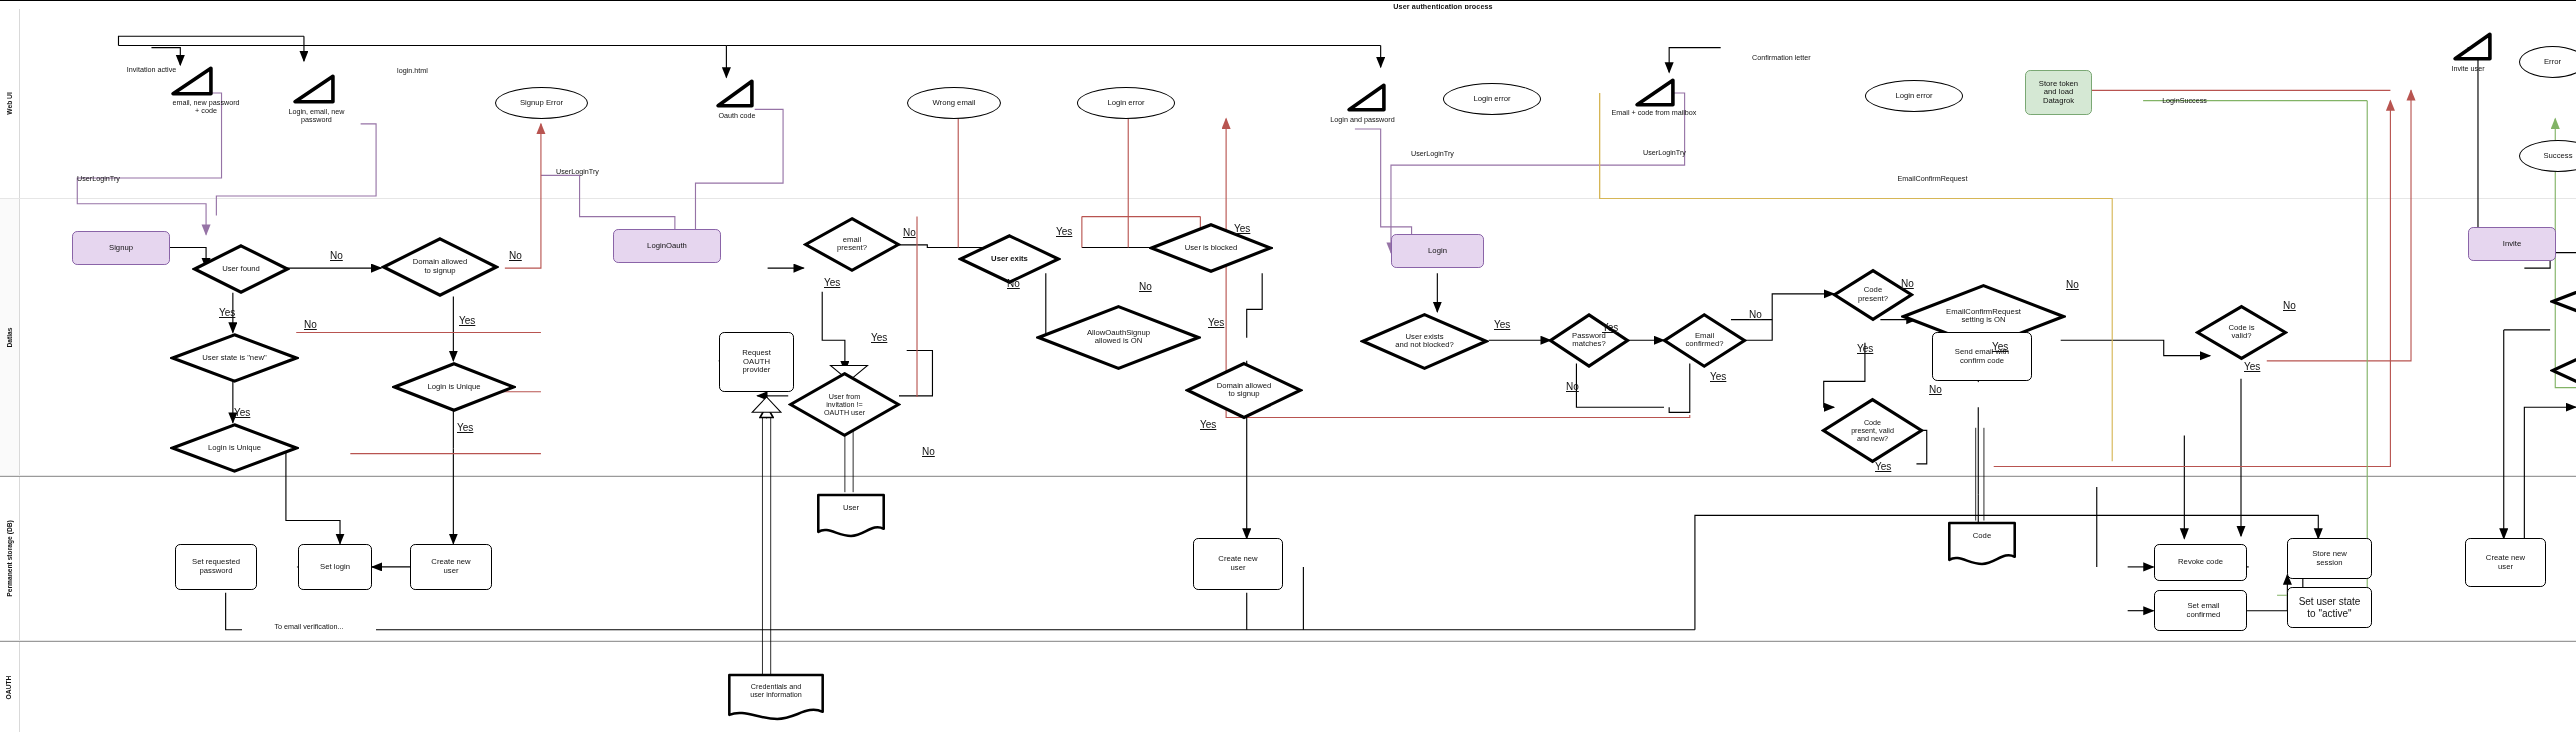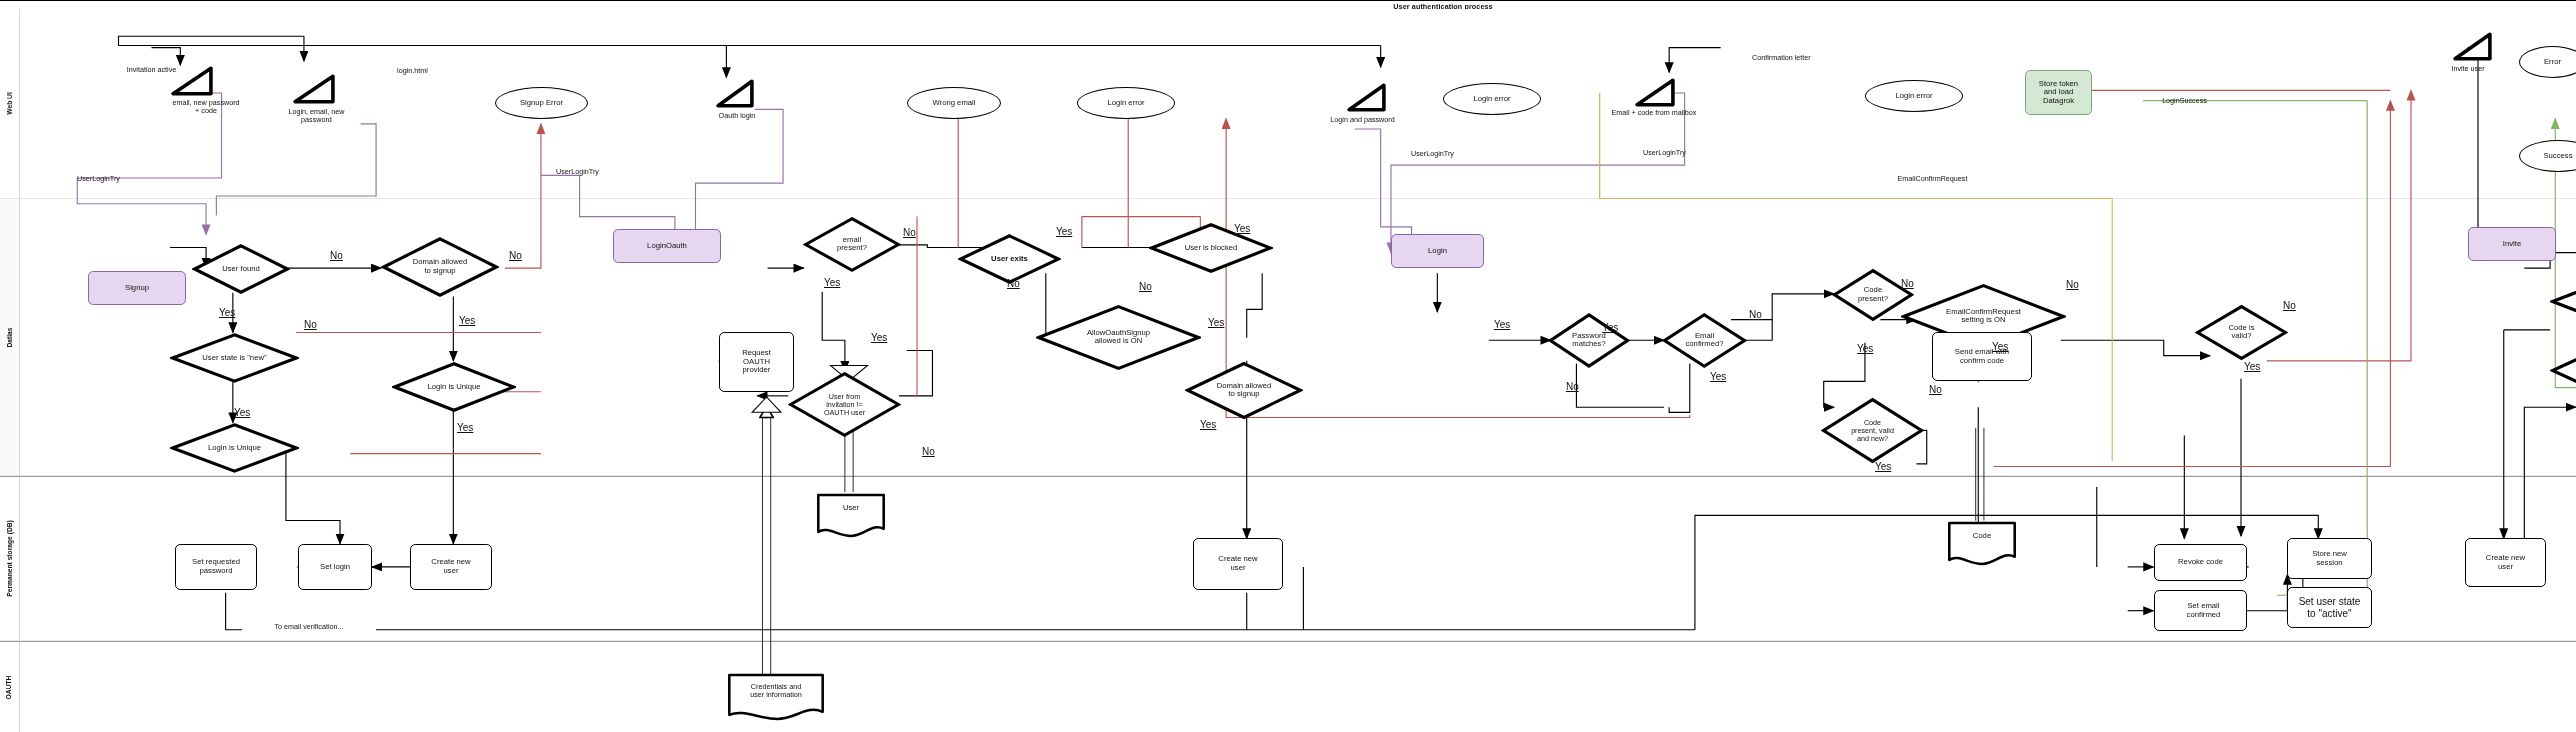--- a/index.html
+++ b/index.html
@@ -249,21 +249,21 @@
 email,
 new
 password</div>
 
   <div class="tri" style="left:715px;top:78px;width:41px;height:31px;">
     <svg width="41" height="31" viewBox="0 0 80 60">
         <path d="M6,54 L72,54 L72,6 z" fill="#fff" stroke="#000" stroke-width="7" stroke-linejoin="round"></path>
       </svg>
   </div>
   <div class="lbl multi" style="left:706px;top:112px;width:62px;">Oauth
-login</div>
+code</div>
 
   <div class="tri" style="left:1346px;top:82px;width:42px;height:31px;">
     <svg width="42" height="31" viewBox="0 0 82 60">
         <path d="M6,54 L74,54 L74,6 z" fill="#fff" stroke="#000" stroke-width="7" stroke-linejoin="round"></path>
       </svg>
   </div>
   <div class="lbl multi" style="left:1329px;top:116px;width:67px;">Login
 and
 password</div>
 
@@ -295,21 +295,21 @@
 and load
 Datagrok</div>
 
   <div class="lbl" style="left:52px;top:175px;width:93px;">UserLoginTry</div>
   <div class="lbl" style="left:531px;top:168px;width:93px;">UserLoginTry</div>
   <div class="lbl" style="left:1386px;top:150px;width:93px;">UserLoginTry</div>
   <div class="lbl" style="left:1618px;top:149px;width:93px;">UserLoginTry</div>
   <div class="lbl" style="left:1855px;top:175px;width:155px;">EmailConfirmRequest</div>
   <div class="lbl" style="left:2133px;top:97px;width:103px;text-align:center;">LoginSuccess</div>
 
-  <div class="node proc-accent" style="left:88px;top:231px;width:98px;height:34px;margin-top:40px;">Signup</div>
+  <div class="node proc-accent" style="left:72px;top:231px;width:98px;height:34px;">Signup</div>
   <div class="node proc-accent" style="left:613px;top:229px;width:108px;height:34px;">LoginOauth</div>
   <div class="node proc-accent" style="left:1391px;top:234px;width:93px;height:34px;">Login</div>
   <div class="node proc-accent" style="left:2468px;top:227px;width:88px;height:34px;">Invite</div>
 
   <div class="dia" style="left:192px;top:243px;width:98px;height:52px;">
     <svg width="98" height="52" viewBox="0 0 190 100">
         <path d="M95,5 L185,50 L95,95 L5,50 z" fill="#fff" stroke="#000" stroke-width="6"></path>
       </svg>
     <div class="dia-text">User found</div>
   </div>
@@ -374,20 +374,27 @@
 allowed is ON</div>
   </div>
   <div class="dia" style="left:1185px;top:361px;width:118px;height:59px;">
     <svg width="118" height="59" viewBox="0 0 230 115">
         <path d="M115,5 L225,57 L115,110 L5,57 z" fill="#fff" stroke="#000" stroke-width="6"></path>
       </svg>
     <div class="dia-text" style="white-space:pre-line;">Domain allowed
 to signup</div>
   </div>
 
+  <div class="dia" style="left:1360px;top:312px;width:129px;height:59px;">
+    <svg width="129" height="59" viewBox="0 0 250 115">
+        <path d="M125,5 L245,57 L125,110 L5,57 z" fill="#fff" stroke="#000" stroke-width="6"></path>
+      </svg>
+    <div class="dia-text" style="white-space:pre-line;">User exists
+and not blocked?</div>
+  </div>
   <div class="dia" style="left:1548px;top:312px;width:82px;height:57px;">
     <svg width="82" height="57" viewBox="0 0 160 110">
         <path d="M80,5 L155,55 L80,105 L5,55 z" fill="#fff" stroke="#000" stroke-width="6"></path>
       </svg>
     <div class="dia-text" style="white-space:pre-line;">Password
 matches?</div>
   </div>
   <div class="dia" style="left:1662px;top:312px;width:85px;height:57px;">
     <svg width="85" height="57" viewBox="0 0 165 110">
         <path d="M82,5 L160,55 L82,105 L5,55 z" fill="#fff" stroke="#000" stroke-width="6"></path>

